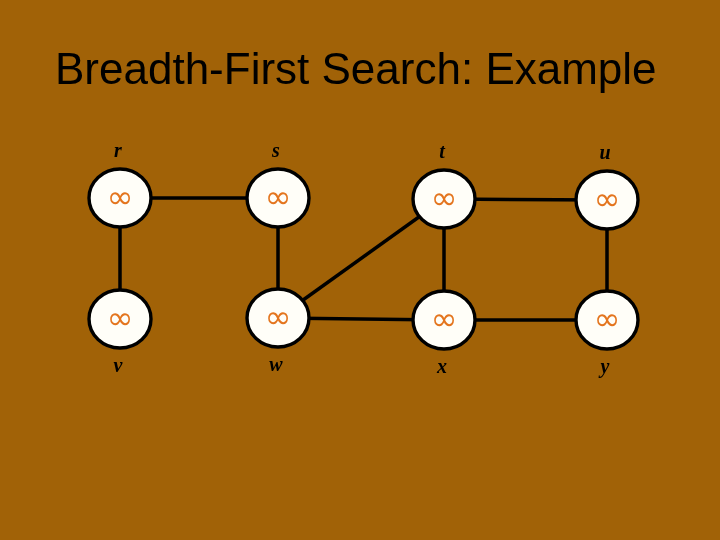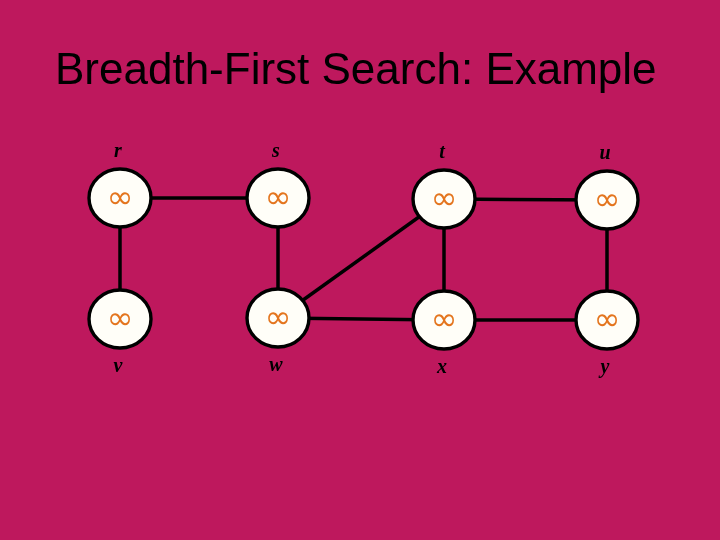--- a/index.html
+++ b/index.html
@@ -4,21 +4,21 @@
 <style>
   html, body {
     margin: 0;
     padding: 0;
     background: #ffffff;
   }
   .slide {
     position: relative;
     width: 720px;
     height: 540px;
-    background: #be185d;
+    background: #a16207;
     overflow: hidden;
     font-family: "Liberation Sans", sans-serif;
   }
   .title {
     position: absolute;
     left: 55px;
     top: 47px;
     margin: 0;
     font-family: "Liberation Sans", sans-serif;
     font-size: 44px;

